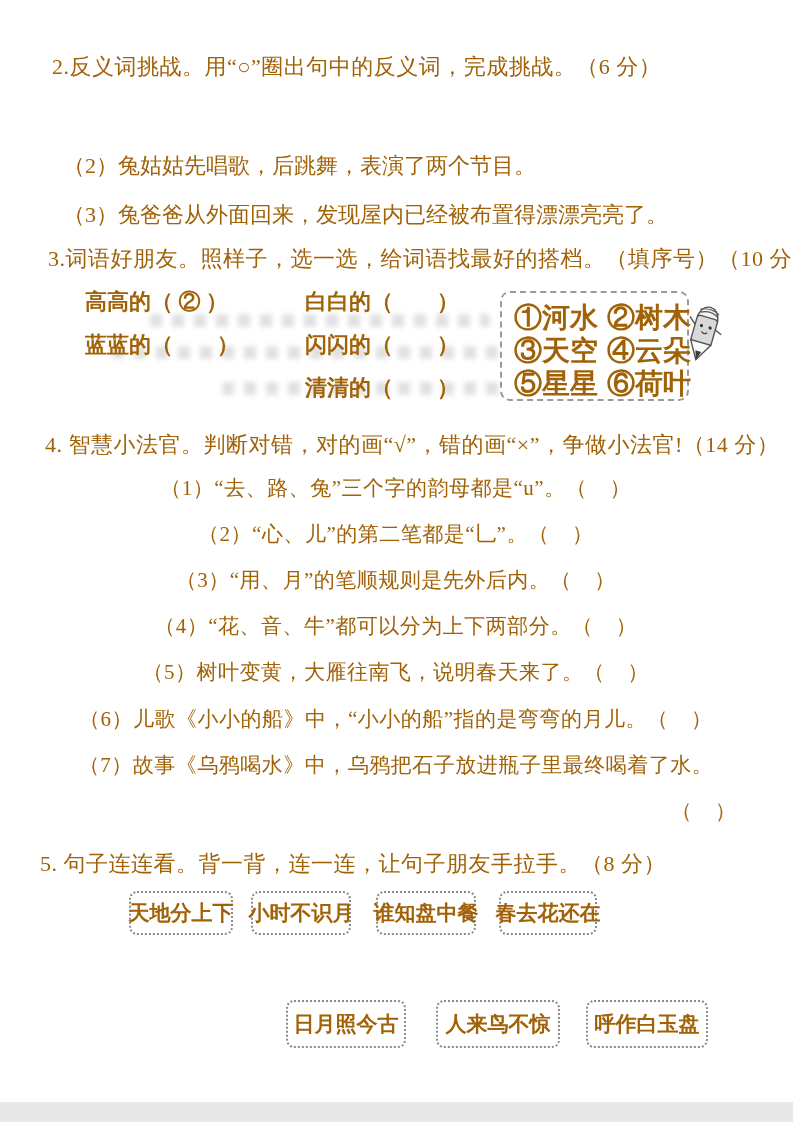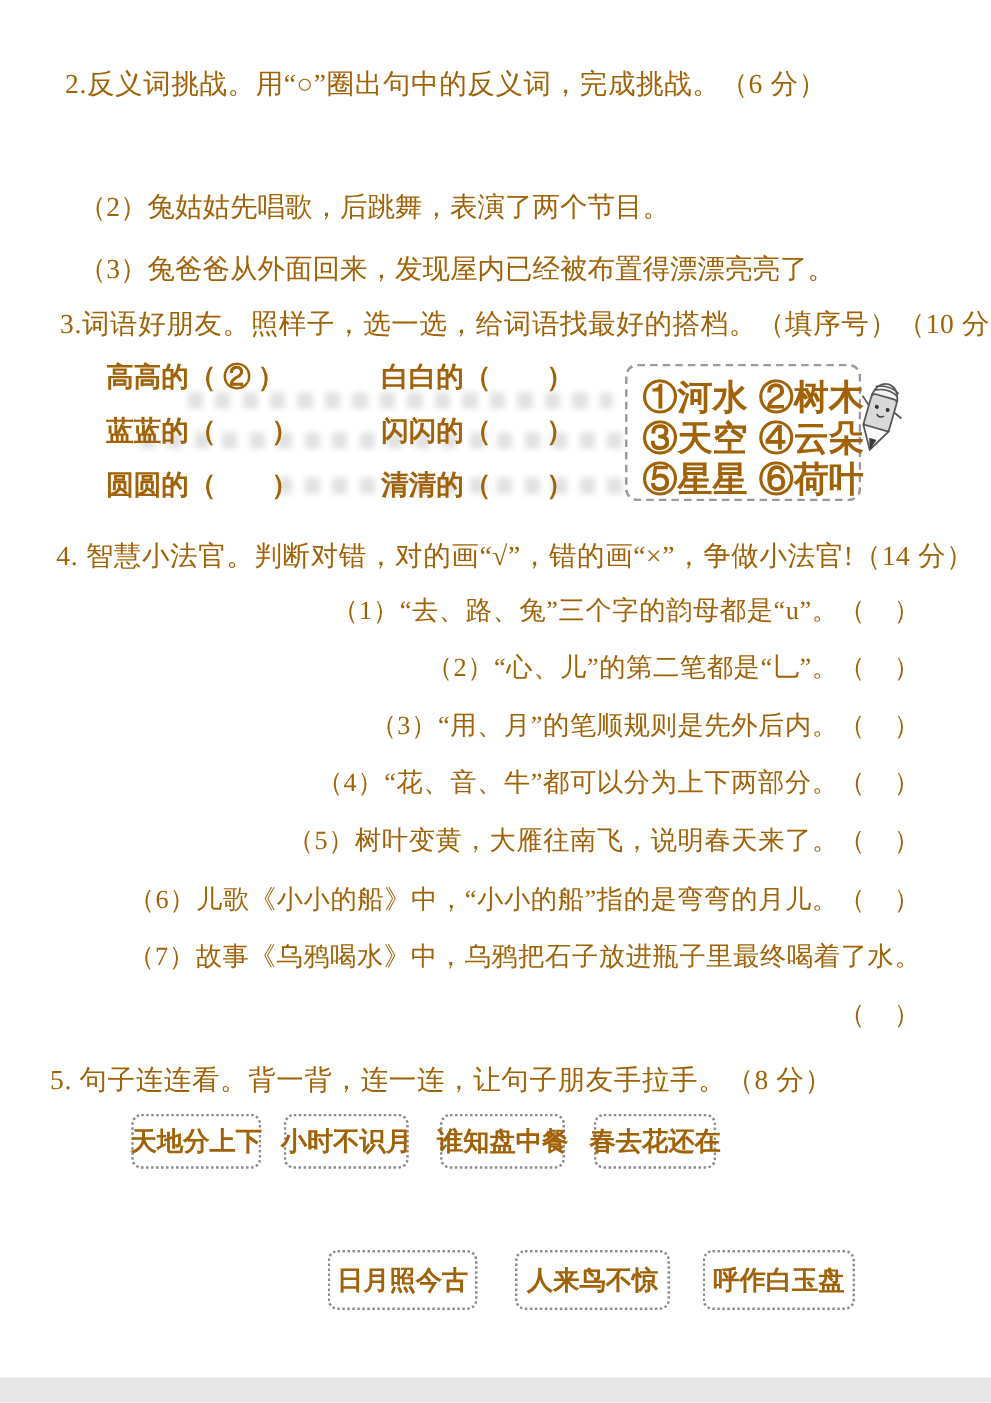--- a/index.html
+++ b/index.html
@@ -11,28 +11,28 @@
   }
   .abs{position:absolute;}
   .heading{font-size:22px;letter-spacing:.5px;white-space:nowrap;}
   .item{font-size:22px;white-space:nowrap;}
   .q3word{font-size:22px;font-weight:600;white-space:nowrap;}
   .optbox{
     border:2px dashed #9a9a9a;border-radius:10px;background:#fff;
   }
   .opt{font-size:28px;font-weight:600;white-space:nowrap;position:absolute;}
   .q4row{
-    display:flex;justify-content:flex-end;align-items:baseline;
+    display:flex;justify-content:center;align-items:baseline;
     width:682px;font-size:21px;white-space:nowrap;letter-spacing:.5px;
   }
   .bracket{font-size:21px;letter-spacing:1px;}
   .q5box{
     border:2px dotted #8b8b8b;border-radius:8px;background:#fff;
     display:flex;align-items:center;justify-content:center;
-    font-size:21px;font-weight:600;white-space:nowrap;
+    font-size:21px;font-weight:600;white-space:nowrap;margin-left:24px;
   }
   .smudge{
     position:absolute;height:13px;border-radius:3px;
     filter:blur(2.5px);opacity:.22;
     background:repeating-linear-gradient(90deg,#777 0 12px,transparent 12px 22px);
   }
 </style>
 </head>
 <body>
 
@@ -43,21 +43,20 @@
   <div class="abs item" style="left:63px;top:200px">（3）兔爸爸从外面回来，发现屋内已经被布置得漂漂亮亮了。</div>
 
   <div class="abs heading" style="left:48px;top:244px">3.词语好朋友。照样子，选一选，给词语找最好的搭档。（填序号）（10 分）</div>
 
   <div class="smudge" style="left:150px;top:314px;width:340px"></div>
   <div class="smudge" style="left:112px;top:346px;width:388px"></div>
   <div class="smudge" style="left:222px;top:382px;width:284px"></div>
 
   <div class="abs q3word" style="left:85px;top:287px">高高的（ ② ）</div>
   <div class="abs q3word" style="left:85px;top:330px">蓝蓝的（　　）</div>
-  <div class="abs q3word" style="left:85px;top:373px">圆圆的（　　）</div>
   <div class="abs q3word" style="left:305px;top:287px">白白的（　　）</div>
   <div class="abs q3word" style="left:305px;top:330px">闪闪的（　　）</div>
   <div class="abs q3word" style="left:305px;top:373px">清清的（　　）</div>
 
   <div class="abs optbox" style="left:500px;top:291px;width:185px;height:106px">
     <span class="opt" style="left:12px;top:6px">①河水</span>
     <span class="opt" style="left:105px;top:6px">②树木</span>
     <span class="opt" style="left:12px;top:39px">③天空</span>
     <span class="opt" style="left:105px;top:39px">④云朵</span>
     <span class="opt" style="left:12px;top:72px">⑤星星</span>

